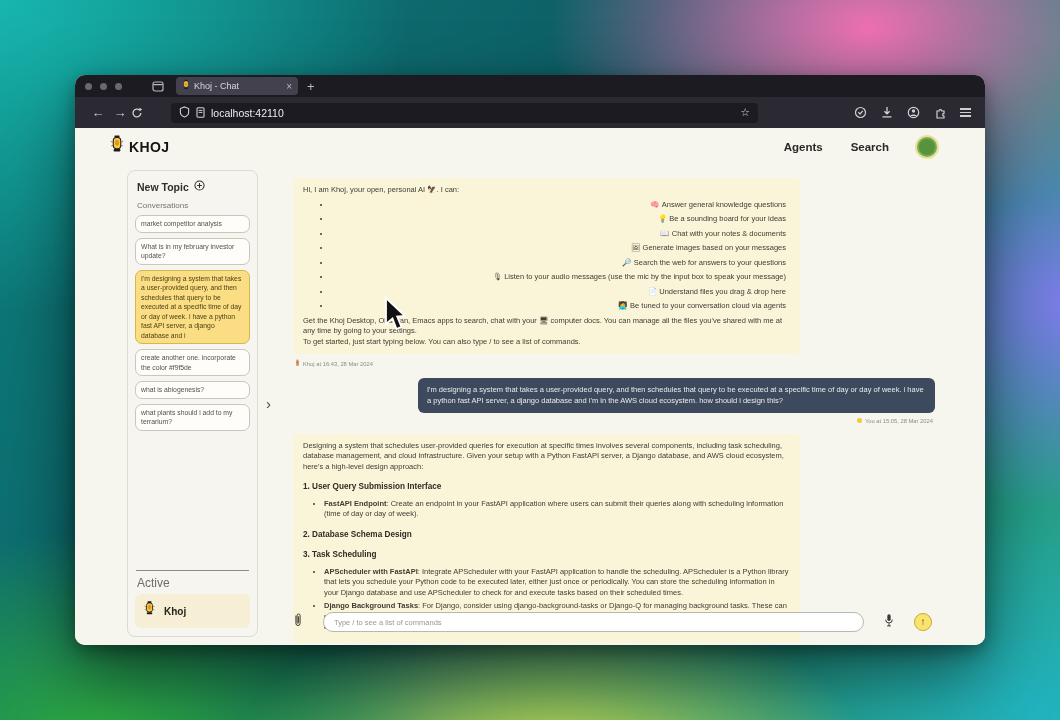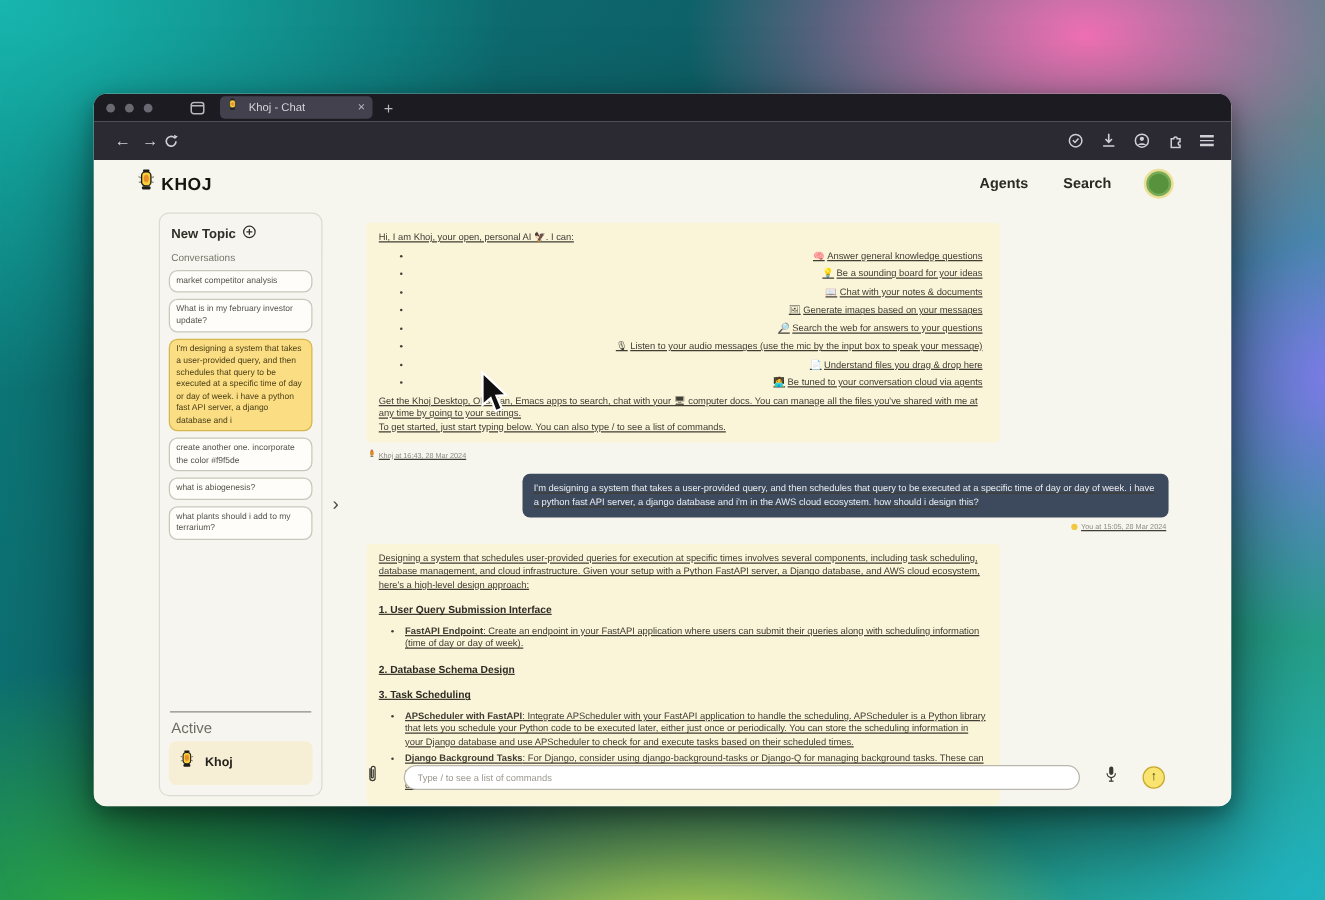--- a/index.html
+++ b/index.html
@@ -23,21 +23,21 @@
     box-shadow:0 30px 70px rgba(0,0,0,.5), 0 6px 18px rgba(0,0,0,.35);
     background:#f6f5ee;
   }
 
   
   .titlebar { height:22px; background:#1c1b22; display:flex; align-items:center; padding-left:10px; }
   .dots { display:flex; gap:8px; margin-right:30px; }
   .dot { width:7px; height:7px; border-radius:50%; background:#6a6971; }
   .chrome-ic { color:#b8b8c1; display:flex; align-items:center; }
   .fxview { margin-right:12px; }
-  .tab { height:18px; width:122px; background:#42414d; border-radius:4px; display:flex; align-items:center; gap:9px; padding:0 6px; }
+  .tab { height:18px; width:122px; background:#42414d; border-radius:4px; display:flex; align-items:center; gap:4px; padding:0 6px; }
   .tab-title { font-size:9px; color:#d7d7dc; white-space:nowrap; overflow:hidden; flex:1; }
   .tab-close { font-size:10px; color:#b9b9c0; }
   .newtab { font-size:13px; color:#b8b8c1; margin-left:9px; }
 
   .navbar { height:31px; background:#2b2a33; display:flex; align-items:center; padding:0 12px; color:#cfcfd4; }
   .nav-arrow { font-size:13px; width:22px; text-align:center; }
   .urlbar { margin-left:28px; width:587px; height:20px; background:#1c1b22; border-radius:4px; display:flex; align-items:center; gap:6px; padding:0 8px; }
   .url-text { font-size:10.5px; color:#ececf0; flex:1; }
   .star { font-size:11px; color:#cfcfd4; }
   .toolbar-icons { margin-left:auto; display:flex; align-items:center; gap:14px; padding-right:2px; }
@@ -64,21 +64,21 @@
   .chip.active { background:#fbde83; border-color:#d6b64f; color:#4a3e17; }
   .side-bottom { margin-top:auto; }
   .side-divider { border-top:1px solid #8d8b82; margin:6px 1px 5px; }
   .active-label { font-size:12px; color:#6f6d64; margin-bottom:4px; padding-left:2px; }
   .agent-box { background:#f6efd5; border-radius:6px; padding:6px 8px; display:flex; align-items:center; gap:8px; }
   .agent-name { font-size:10px; font-weight:700; color:#23221c; }
 
   .collapse { position:absolute; left:191px; top:268px; font-size:15px; color:#4c4a42; line-height:1; }
 
   .messages { position:absolute; left:218px; top:50px; width:642px; height:496px; overflow:hidden;
-    font-size:7.5px; line-height:1.4; color:#403d33;text-decoration:underline; }
+    font-size:7.5px; line-height:1.4; color:#403d33; }
   .bubble { background:#faf4d9; border-radius:4px; padding:7px 10px; width:507px; }
   .bubble p { margin:0; }
   .welcome ul { list-style:disc; margin:1px 0; padding-left:24px; }
   .welcome li { margin:4px;text-align:right; }
   .b-icon { margin-right:2px; }
   .meta { display:flex; align-items:center; gap:3px; font-size:5.8px; color:#8f8d84; margin:5px 0 9px 2px; }
   .meta.right { justify-content:flex-end; margin:4px 2px 9px 0; }
   .user-dot { width:5px; height:5px; border-radius:50%; background:#f2c83e; display:inline-block; }
   .user-row { display:flex; justify-content:flex-end; }
   .user-bubble { width:517px; background:#3d4a5d; color:#e9ebee; border-radius:6px; padding:6px 9px; line-height:1.5; }
@@ -129,20 +129,36 @@
 
     <div class="navbar">
       <span class="nav-arrow">←</span>
       <span class="nav-arrow">→</span>
       <span class="chrome-ic">
         <svg width="12" height="12" viewBox="0 0 12 12">
             <path d="M9.8 6 A3.9 3.9 0 1 1 8.6 3.2" fill="none" stroke="#cfcfd4" stroke-width="1.3"></path>
             <polygon points="8.2,0.8 11.2,2.2 8.6,4.4" fill="#cfcfd4"></polygon>
           </svg>
       </span>
+      <div class="urlbar">
+        <span>
+          <svg width="11" height="12" viewBox="0 0 12 13">
+              <path d="M6 1 L10.5 2.8 V7 C10.5 10 6 12 6 12 C6 12 1.5 10 1.5 7 V2.8 Z" fill="none" stroke="#cfcfd4" stroke-width="1.2"></path>
+            </svg>
+        </span>
+        <span>
+          <svg width="9" height="11" viewBox="0 0 9 11">
+              <rect x="1" y="0.8" width="7" height="9.4" rx="1" fill="none" stroke="#cfcfd4" stroke-width="1.1"></rect>
+              <line x1="2.6" y1="3.4" x2="6.4" y2="3.4" stroke="#cfcfd4" stroke-width="1"></line>
+              <line x1="2.6" y1="5.4" x2="6.4" y2="5.4" stroke="#cfcfd4" stroke-width="1"></line>
+            </svg>
+        </span>
+        <span class="url-text">localhost:42110</span>
+        <span class="star">☆</span>
+      </div>
       <div class="toolbar-icons">
         <span class="chrome-ic">
           <svg width="13" height="13" viewBox="0 0 13 13">
               <circle cx="6.5" cy="6.5" r="5" fill="none" stroke="#cfcfd4" stroke-width="1.2"></circle>
               <path d="M4.3 6.2 L6 8 L8.8 4.8" fill="none" stroke="#cfcfd4" stroke-width="1.2"></path>
             </svg>
         </span>
         <span class="chrome-ic">
           <svg width="12" height="13" viewBox="0 0 12 13">
               <path d="M6 1 V7.5 M3.4 5.2 L6 7.8 L8.6 5.2" fill="none" stroke="#cfcfd4" stroke-width="1.3"></path>

